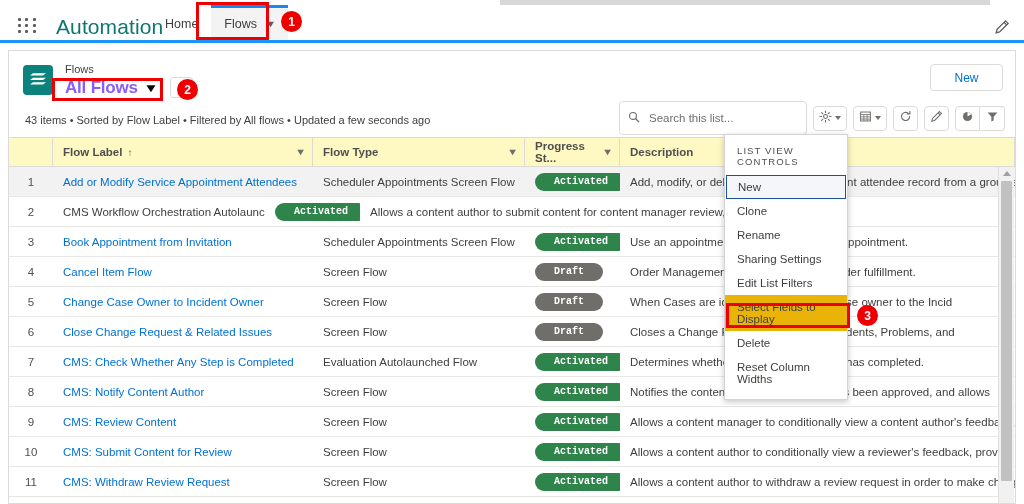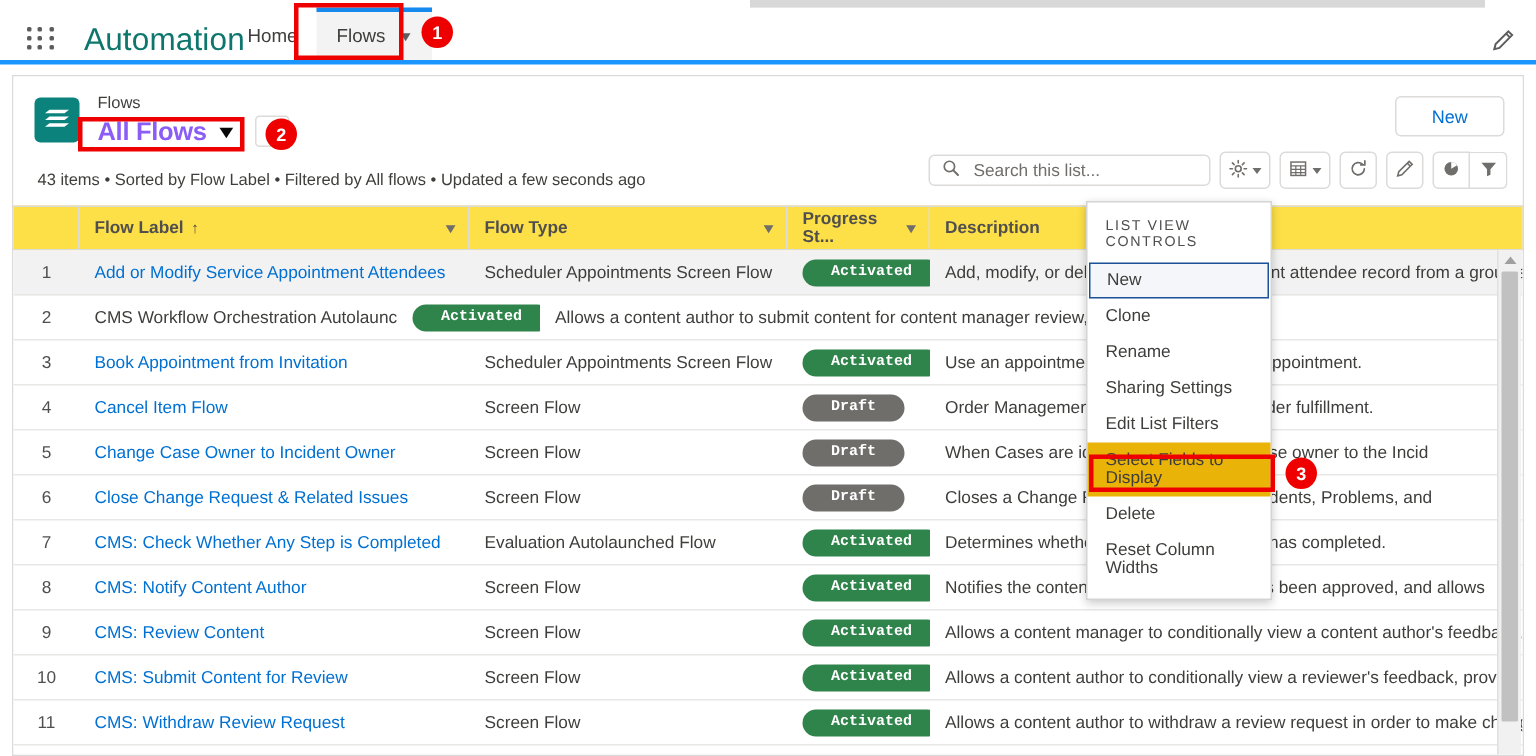--- a/index.html
+++ b/index.html
@@ -43,37 +43,37 @@
   .obj-title-caret{margin-left:7px;font-size:12px;color:#080707;transform:scaleX(1.3);}
   .pin-btn{margin-left:13px;width:21px;height:19px;border:1px solid #dddbda;border-radius:3px;background:#fff;
            display:flex;align-items:center;justify-content:center;}
 
   .meta-line{position:absolute;left:16px;top:63px;font-size:11px;color:#3e3e3c;white-space:nowrap;}
 
   .new-btn{position:absolute;right:12px;top:13px;min-width:49px;height:25px;border:1px solid #dddbda;border-radius:4px;
            background:#fff;color:#0070d2;font-size:12px;display:flex;align-items:center;justify-content:center;padding:0 11px;}
 
   .toolbar{position:absolute;right:10px;top:50px;display:flex;align-items:center;gap:6px;}
-  .searchbox{width:188px;height:21px;border:1px solid #dddbda;border-radius:4px;background:#fff;
+  .searchbox{width:188px;height:34px;border:1px solid #dddbda;border-radius:4px;background:#fff;
              display:flex;align-items:center;padding:0 8px;box-sizing:border-box;gap:7px;}
   .searchbox input{border:0;outline:0;font-size:11.5px;color:#3e3e3c;width:150px;background:transparent;
                    font-family:"Liberation Sans", sans-serif;}
   .searchbox input::placeholder{color:#706e6b;}
   .tb-group{display:flex;}
   .tb-btn{height:25px;min-width:25px;border:1px solid #dddbda;background:#fff;display:flex;align-items:center;
           justify-content:center;box-sizing:border-box;padding:0 5px;gap:3px;}
   .tb-group .tb-btn:first-child{border-radius:4px 0 0 4px;}
   .tb-group .tb-btn:last-child{border-radius:0 4px 4px 0;border-left:0;}
   .tb-group .tb-btn:only-child{border-radius:4px;border-left:1px solid #dddbda;}
   .tb-solo{border-radius:4px;}
   .mini-caret{width:0;height:0;border-left:3px solid transparent;border-right:3px solid transparent;
               border-top:4px solid #706e6b;}
 
   
-  .thead{position:absolute;left:0;top:86px;width:1006px;height:30px;background:#fde047;
+  .thead{position:absolute;left:0;top:86px;width:1006px;height:30px;background:#fef9c3;
          border-top:1px solid #dddbda;border-bottom:1px solid #dddbda;display:flex;align-items:center;box-sizing:border-box;}
   .th{font-size:11.5px;font-weight:bold;color:#514f4d;display:flex;align-items:center;box-sizing:border-box;
       height:30px;padding-left:10px;border-right:1px solid #dddbda;}
   .th .sortarrow{margin-left:5px;font-size:10px;color:#514f4d;}
   .th .hcaret{margin-left:auto;margin-right:7px;font-size:9px;color:#706e6b;transform:scaleX(1.25);}
   .th.num{justify-content:center;padding-left:0;}
 
   .tbody{position:absolute;left:0;top:116px;width:1006px;height:336px;overflow:hidden;background:#fff;}
   .trow{display:flex;align-items:center;height:30px;border-bottom:1px solid #e8e7e6;box-sizing:border-box;}
   .trow.hover{background:#f3f2f2;}

